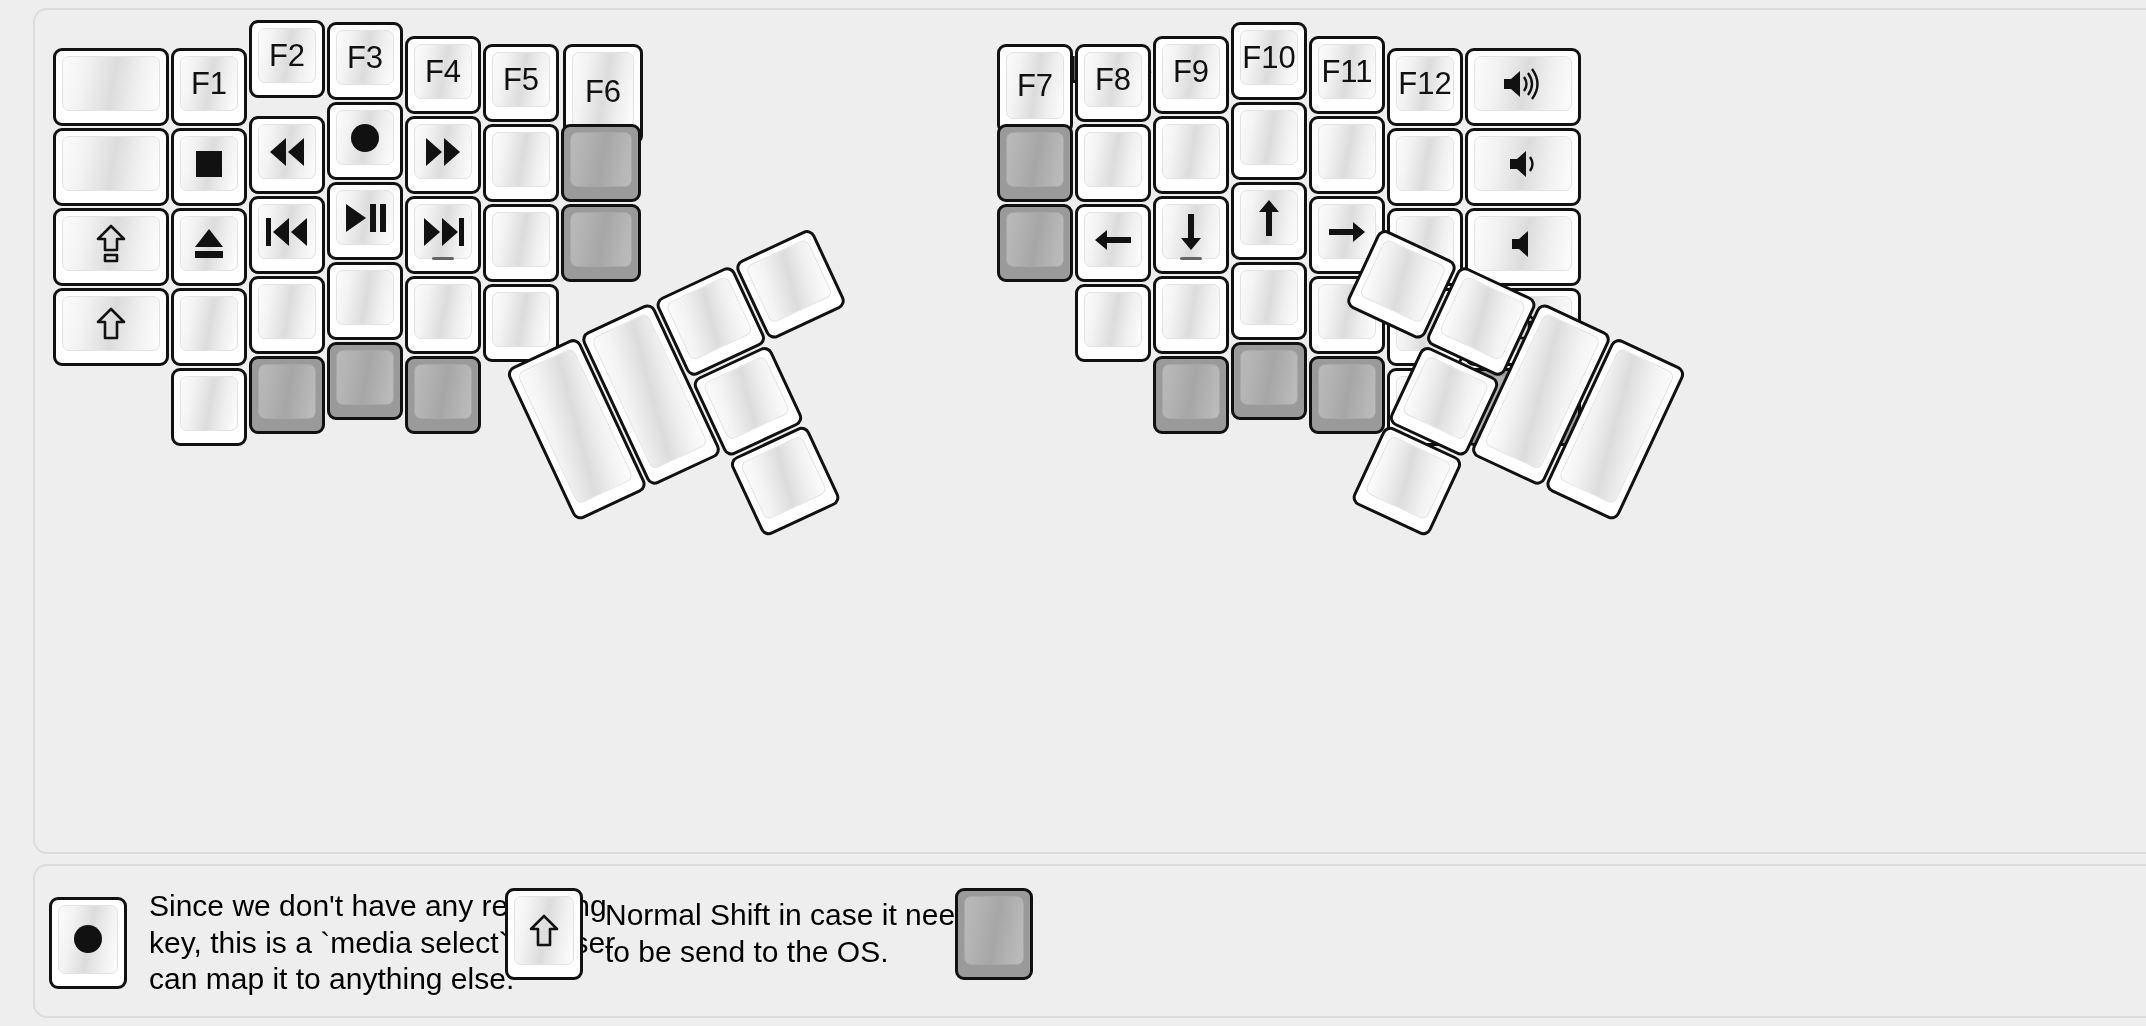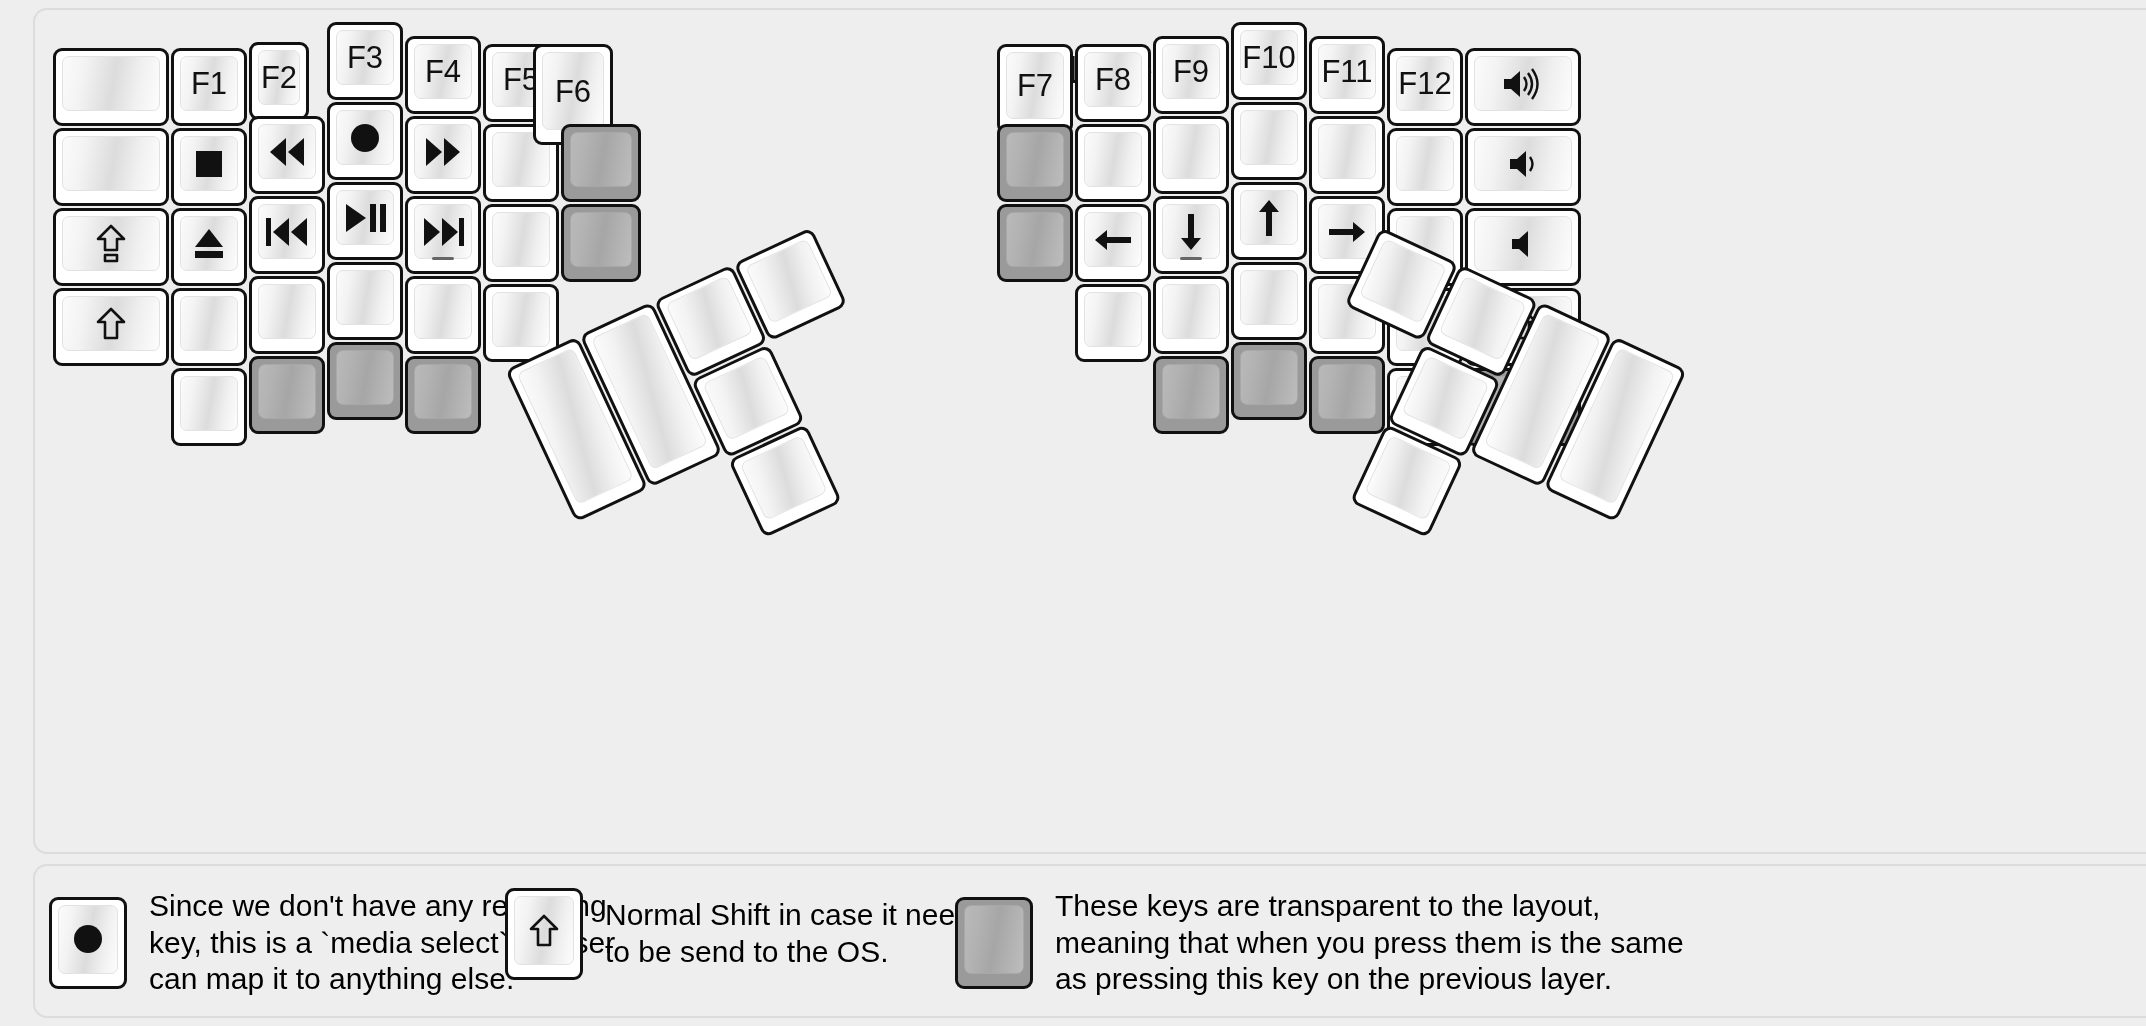--- a/index.html
+++ b/index.html
@@ -185,21 +185,21 @@
               </svg>
             </span>
           </div>
         </div>
         <div class="key" style="left: 136px; top: 278px; width: 76px; height: 78px;">
           <div class="cap"></div>
         </div>
         <div class="key" style="left: 136px; top: 358px; width: 76px; height: 78px;">
           <div class="cap"></div>
         </div>
-        <div class="key" style="left: 214px; top: 32px; width: 60px; height: 78px; padding-left: 48px;">
+        <div class="key" style="left: 214px; top: 10px; width: 76px; height: 78px; padding-left: 48px;">
           <div class="cap">
             <span class="lbl">F2</span>
           </div>
         </div>
         <div class="key" style="left: 214px; top: 106px; width: 76px; height: 78px;">
           <div class="cap">
             <span class="lbl glyph">
               <svg class="g" width="38" height="32" viewBox="0 0 38 32" fill="#111">
                 <path d="M18 2 L18 30 L2 16 Z"></path>
                 <path d="M36 2 L36 30 L20 16 Z"></path>
@@ -295,21 +295,21 @@
         </div>
         <div class="key" style="left: 448px; top: 114px; width: 76px; height: 78px;">
           <div class="cap"></div>
         </div>
         <div class="key" style="left: 448px; top: 194px; width: 76px; height: 78px;">
           <div class="cap"></div>
         </div>
         <div class="key" style="left: 448px; top: 274px; width: 76px; height: 78px;">
           <div class="cap"></div>
         </div>
-        <div class="key" style="left: 498px; top: 34px; width: 80px; height: 101px;">
+        <div class="key" style="left: 528px; top: 34px; width: 80px; height: 101px;">
           <div class="cap">
             <span class="lbl">F6</span>
           </div>
         </div>
         <div class="key trans" style="left: 526px; top: 114px; width: 80px; height: 78px;">
           <div class="cap"></div>
         </div>
         <div class="key trans" style="left: 526px; top: 194px; width: 80px; height: 78px;">
           <div class="cap"></div>
         </div>
@@ -571,20 +571,17 @@
               </span>
             </div>
           </div>
           <div class="legend-text">Normal Shift in case it needs
 to be send to the OS.</div>
         </div>
         <div class="legend-item" style="left: 920px; top: 22px;">
           <div class="legend-key trans">
             <div class="cap"></div>
           </div>
-          <div class="legend-text">These keys are transparent to the layout,
-meaning that when you press them is the same
-as pressing this key on the previous layer.</div>
         </div>
       </div>
   </div>
 
 </div>
 
 </body></html>

